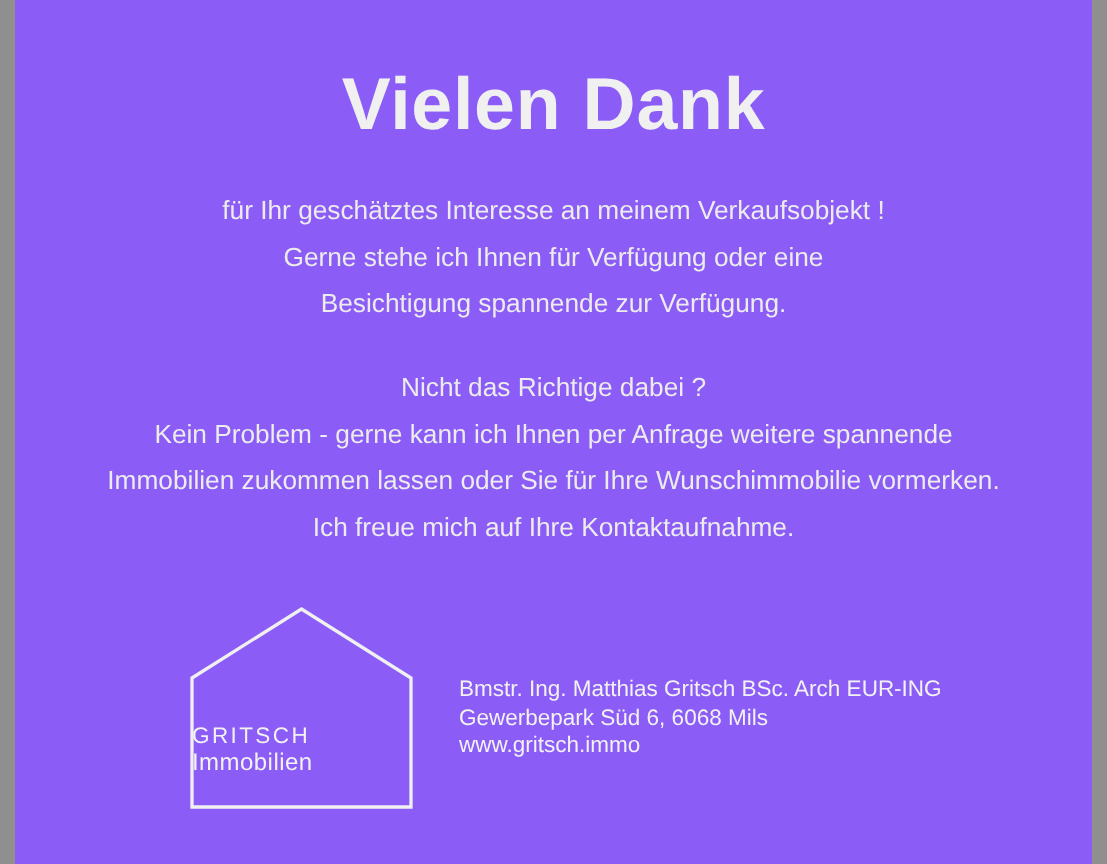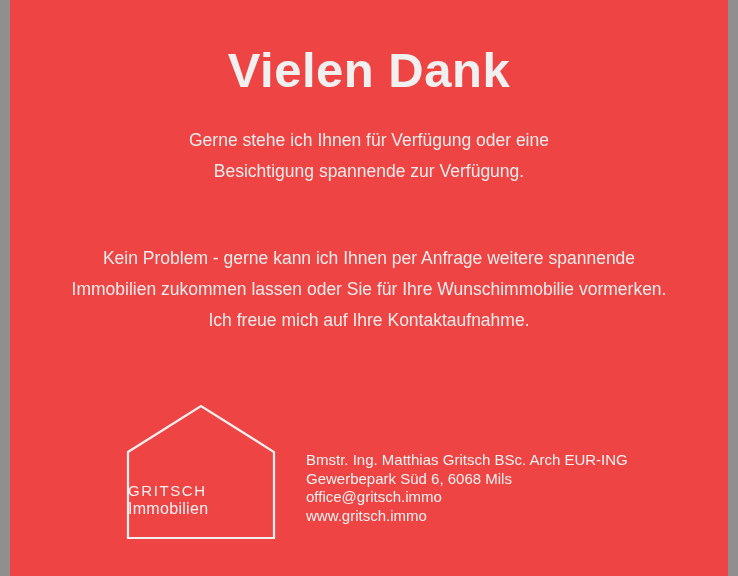--- a/index.html
+++ b/index.html
@@ -10,21 +10,21 @@
     width: 738px;
     height: 576px;
     background: #9a9a9a;
     font-family: "Liberation Sans", sans-serif;
     overflow: hidden;
   }
   .page {
     position: relative;
     width: 738px;
     height: 576px;
-    background: #ef4444;
+    background: #8b5cf6;
     box-sizing: border-box;
   }
   .edge-left, .edge-right {
     position: absolute;
     top: 0;
     width: 10px;
     height: 576px;
     background: #8f8f8f;
   }
   .edge-left { left: 0; }
@@ -102,38 +102,39 @@
 <body>
 
 <div class="page">
 
   <div class="edge-left"></div>
   <div class="edge-right"></div>
 
   <div class="headline">Vielen Dank</div>
 
   <div class="para-block block-1">
+    <span class="para-line">für Ihr geschätztes Interesse an meinem Verkaufsobjekt !</span>
     <span class="para-line">Gerne stehe ich Ihnen für Verfügung oder eine</span>
     <span class="para-line">Besichtigung spannende zur Verfügung.</span>
   </div>
 
   <div class="para-block block-2">
+    <span class="para-line">Nicht das Richtige dabei ?</span>
     <span class="para-line">Kein Problem - gerne kann ich Ihnen per Anfrage weitere spannende</span>
     <span class="para-line">Immobilien zukommen lassen oder Sie für Ihre Wunschimmobilie vormerken.</span>
     <span class="para-line">Ich freue mich auf Ihre Kontaktaufnahme.</span>
   </div>
 
   <div class="logo">
     <svg width="165" height="140" viewBox="0 0 165 140">
       <path d="M8 52 L81 6 L154 52 L154 138 L8 138 Z" fill="none" stroke="#f0f0f0" stroke-width="2.2"></path>
     </svg>
     <div class="logo-text logo-text-top">GRITSCH</div>
     <div class="logo-text logo-text-bottom">Immobilien</div>
   </div>
 
   <div class="contact">
     <div>Bmstr. Ing. Matthias Gritsch BSc. Arch EUR-ING</div>
     <div>Gewerbepark Süd 6, 6068 Mils</div>
-    <div>office@gritsch.immo</div>
     <div>www.gritsch.immo</div>
   </div>
 
 </div>
 
 </body></html>

